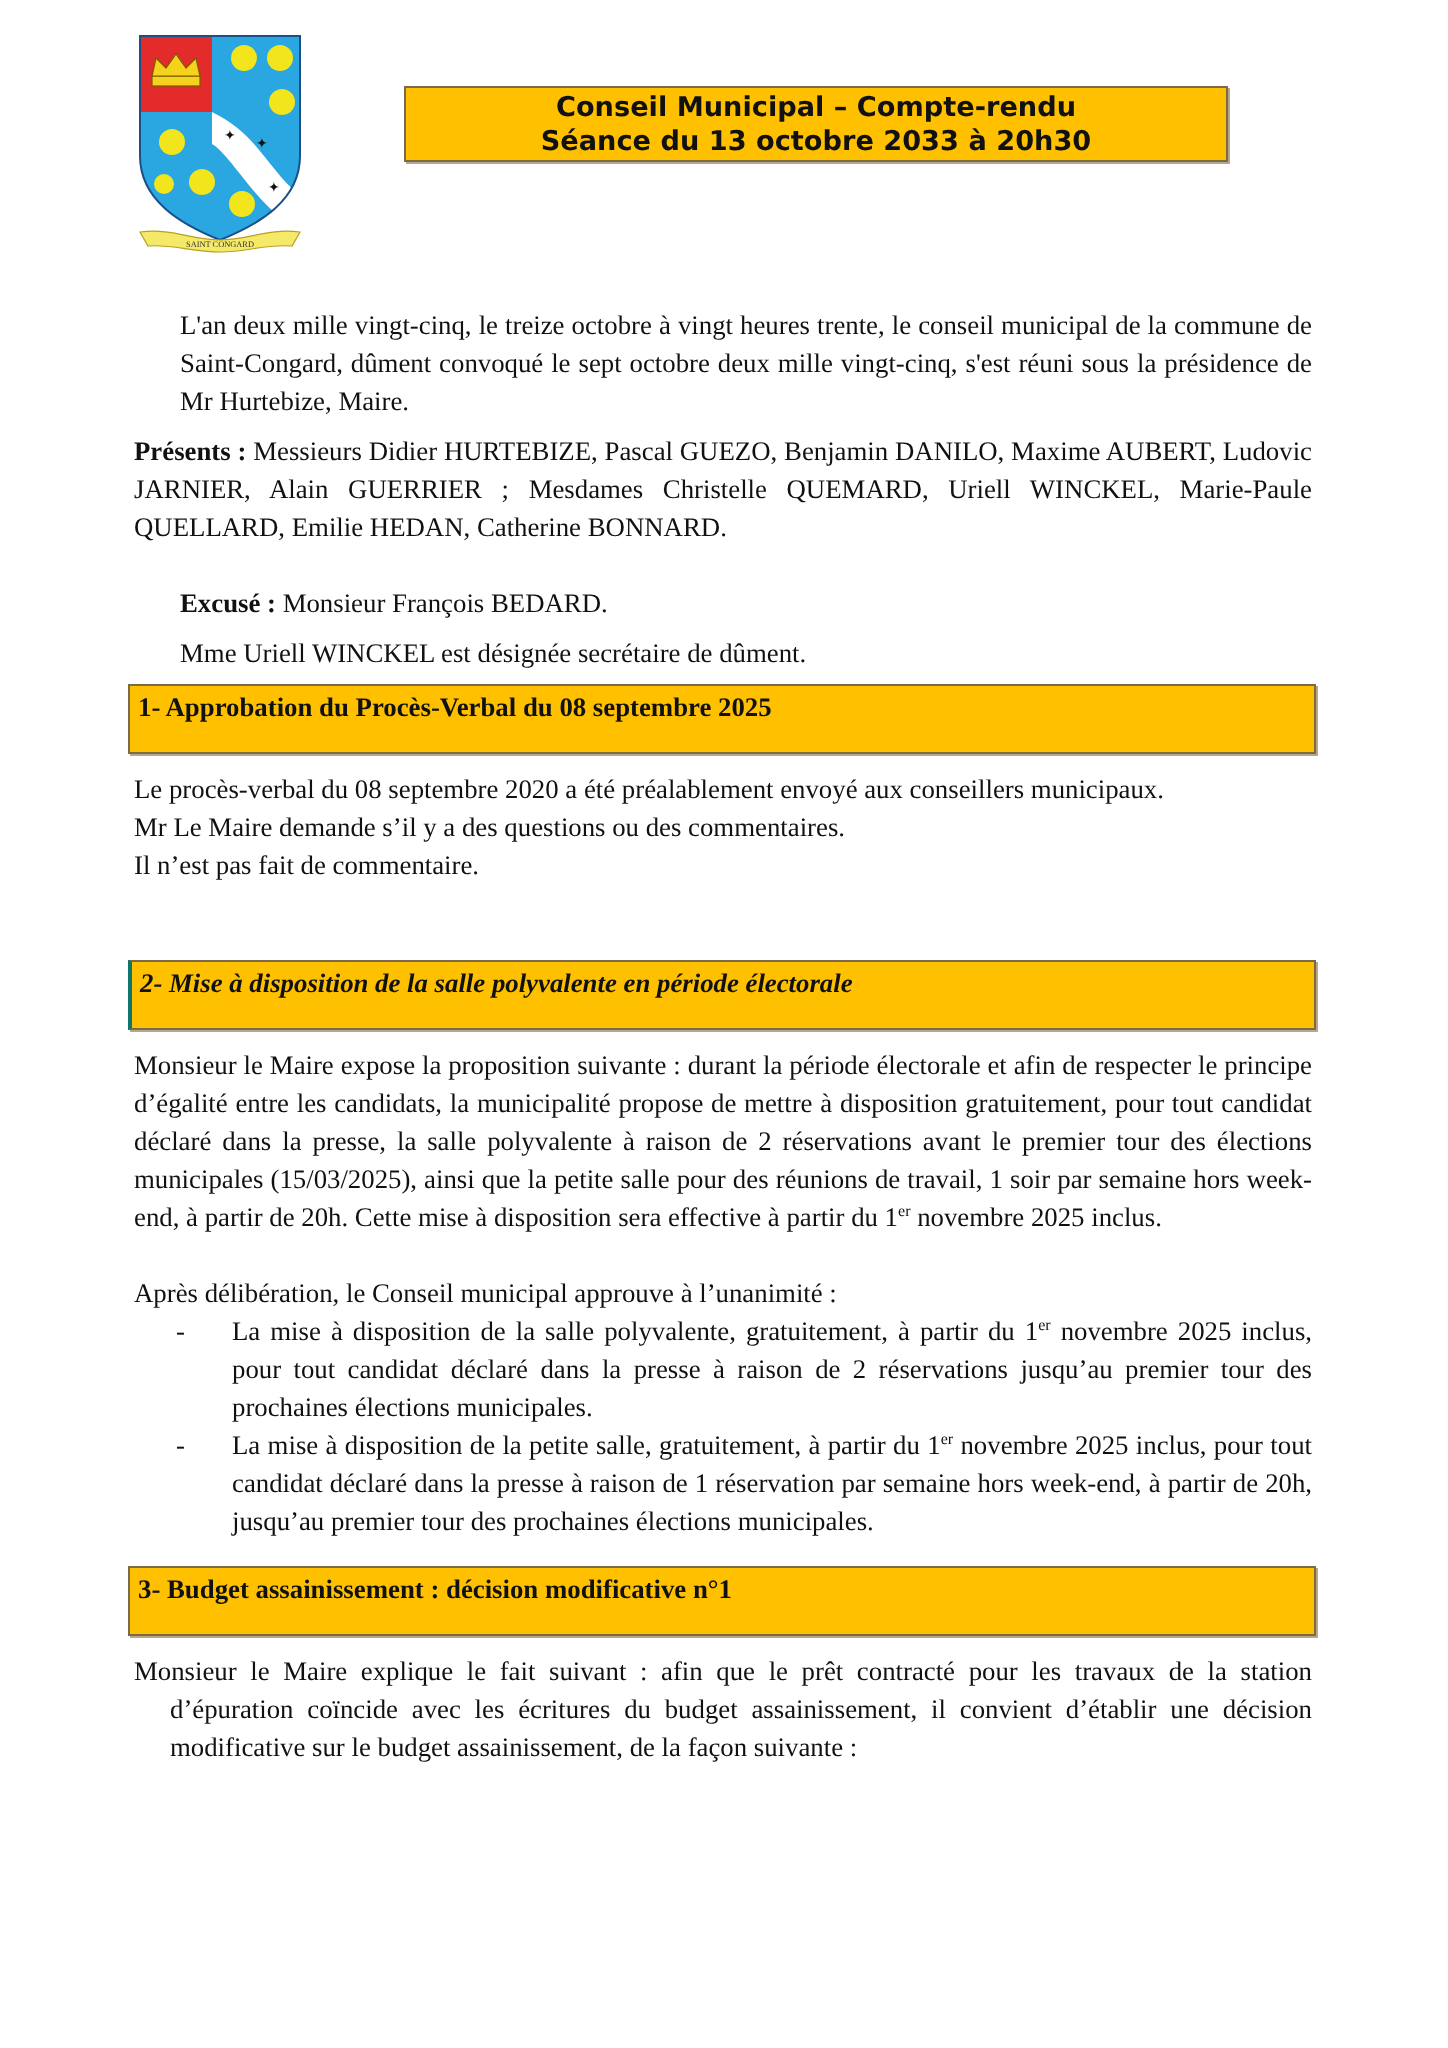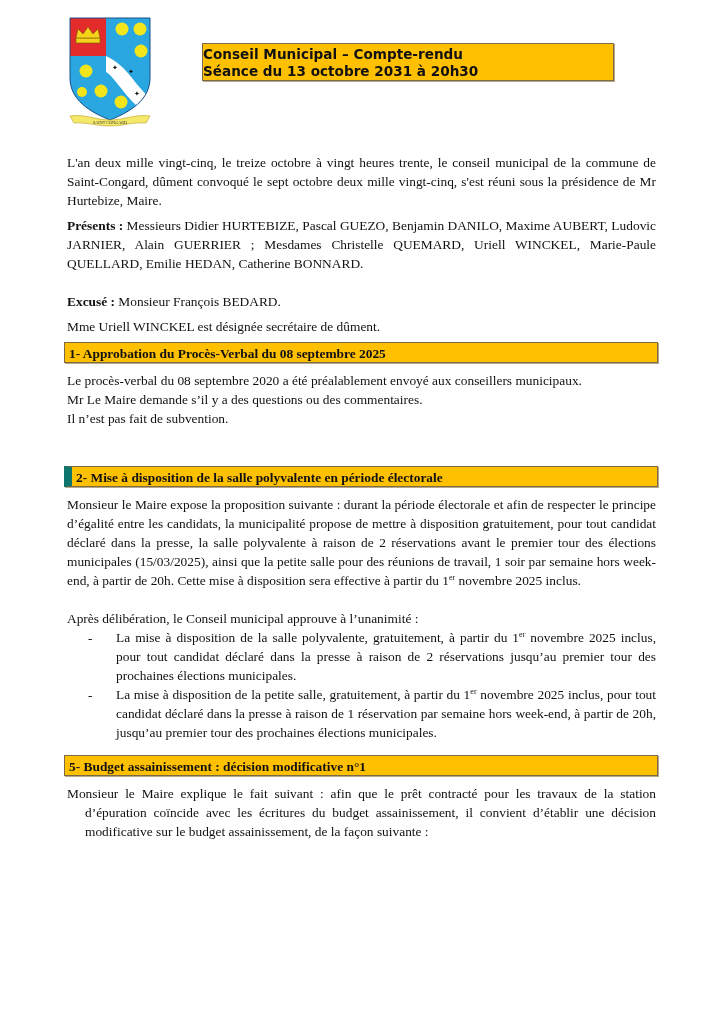--- a/index.html
+++ b/index.html
@@ -5,36 +5,36 @@
     html, body { margin: 0; padding: 0; background: #ffffff; }
     body {
       width: 724px; height: 1024px; position: relative; overflow: hidden;
       font-family: "Liberation Serif", serif; color: #111;
     }
     .crest { position: absolute; left: 66px; top: 16px; width: 88px; height: 112px; }
     .title-box {
       position: absolute; left: 202px; top: 43px; width: 412px; height: 38px;
       background: #ffc000; border: 1px solid #7a6a4a;
       box-shadow: 1px 1px 0 #b8a888;
-      text-align: left; font-family: "DejaVu Sans", sans-serif; font-weight: bold;
+      text-align: center; font-family: "DejaVu Sans", sans-serif; font-weight: bold;
       font-size: 13.6px; line-height: 17px; padding-top: 2px; box-sizing: border-box; color: #111;
     }
     .title-box div { white-space: nowrap; }
     .content { position: absolute; left: 67px; top: 153px; width: 589px; font-size: 13.4px; line-height: 19px; }
     p { margin: 0; text-align: justify; }
-    .mb6 { margin-bottom: 6px; }
+    .mb6 { margin-bottom: 6px; margin-left: 23px; }
     .mb11 { margin-bottom: 0; }
     .gap { height: 19px; }
     .hang { padding-left: 18px; text-indent: -18px; }
     .section-head {
       background: #ffc000; border: 1px solid #7a6a4a; box-shadow: 1px 1px 0 #b8a888;
       font-weight: bold; font-size: 13.4px; line-height: 19px; padding: 1px 4px 0 4px;
-      margin: 0 -2px 8px -3px; height: 21px; box-sizing: border-box;
+      margin: 0 -2px 8px -3px; height: 35px; box-sizing: border-box;
     }
-    .section-head.s2 { border-left: 8px solid #0f766e; }
+    .section-head.s2 { border-left: 2px solid #0f766e; font-style: italic; }
     ul.dash { list-style: none; margin: 0; padding: 0; }
     ul.dash li { position: relative; padding-left: 49px; text-align: justify; }
     ul.dash li .dash-mark { position: absolute; left: 21px; top: 0; }
     sup { font-size: 8px; line-height: 0; vertical-align: 5px; }
   </style>
 </head>
 <body>
 
 <svg class="crest" viewBox="0 0 88 112">
   <defs>
@@ -61,44 +61,44 @@
   <g>
     <rect x="10" y="22" width="24" height="5" fill="#f5d21c" stroke="#7a5a00" stroke-width="0.6"></rect>
     <path d="M10 22 L12 13 L17 18 L22 11 L27 18 L32 13 L34 22 Z" fill="#f5d21c" stroke="#7a5a00" stroke-width="0.6"></path>
   </g>
   <path d="M4 100 C20 98 30 104 44 104 C58 104 68 98 84 100 L80 107 C66 106 58 110 44 110 C30 110 20 106 8 107 Z" fill="#f5e96a" stroke="#b8a020" stroke-width="0.6"></path>
   <text x="44" y="107.5" font-size="4.2" text-anchor="middle" fill="#333" font-family="Liberation Serif, serif">SAINT CONGARD</text>
 </svg>
 
 <div class="title-box">
   <div>Conseil Municipal – Compte-rendu</div>
-  <div>Séance du 13 octobre 2031 à 20h30</div>
+  <div>Séance du 13 octobre 2033 à 20h30</div>
 </div>
 
 <div class="content">
   <p class="mb6">L'an deux mille vingt-cinq, le treize octobre à vingt heures trente, le conseil municipal de la commune de Saint-Congard, dûment convoqué le sept octobre deux mille vingt-cinq, s'est réuni sous la présidence de Mr Hurtebize, Maire.</p>
 
   <p class="mb11"><b>Présents :</b><span> Messieurs Didier HURTEBIZE, Pascal GUEZO, Benjamin DANILO, Maxime AUBERT, Ludovic JARNIER, Alain GUERRIER ; Mesdames Christelle QUEMARD, Uriell WINCKEL, Marie-Paule QUELLARD, Emilie HEDAN, Catherine BONNARD.</span></p>
 
   <div class="gap"></div>
   <p class="mb6"><b>Excusé :</b><span> Monsieur François BEDARD.</span></p>
   <p class="mb6">Mme Uriell WINCKEL est désignée secrétaire de dûment.</p>
 
   <div class="section-head">1- Approbation du Procès-Verbal du 08 septembre 2025</div>
   <p>Le procès-verbal du 08 septembre 2020 a été préalablement envoyé aux conseillers municipaux.</p>
   <p>Mr Le Maire demande s’il y a des questions ou des commentaires.</p>
-  <p>Il n’est pas fait de subvention.</p>
+  <p>Il n’est pas fait de commentaire.</p>
   <div class="gap"></div>
   <div class="gap"></div>
 
   <div class="section-head s2">2- Mise à disposition de la salle polyvalente en période électorale</div>
   <p><span>Monsieur le Maire expose la proposition suivante : durant la période électorale et afin de respecter le principe d’égalité entre les candidats, la municipalité propose de mettre à disposition gratuitement, pour tout candidat déclaré dans la presse, la salle polyvalente à raison de 2 réservations avant le premier tour des élections municipales (15/03/2025), ainsi que la petite salle pour des réunions de travail, 1 soir par semaine hors week-end, à partir de 20h. Cette mise à disposition sera effective à partir du 1</span><sup>er</sup><span> novembre 2025 inclus.</span></p>
   <div class="gap"></div>
   <p>Après délibération, le Conseil municipal approuve à l’unanimité :</p>
   <ul class="dash">
     <li><span class="dash-mark">-</span><span>La mise à disposition de la salle polyvalente, gratuitement, à partir du 1</span><sup>er</sup><span> novembre 2025 inclus, pour tout candidat déclaré dans la presse à raison de 2 réservations jusqu’au premier tour des prochaines élections municipales.</span></li>
     <li><span class="dash-mark">-</span><span>La mise à disposition de la petite salle, gratuitement, à partir du 1</span><sup>er</sup><span> novembre 2025 inclus, pour tout candidat déclaré dans la presse à raison de 1 réservation par semaine hors week-end, à partir de 20h, jusqu’au premier tour des prochaines élections municipales.</span></li>
   </ul>
   <div style="height:13px"></div>
 
-  <div class="section-head">5- Budget assainissement : décision modificative n°1</div>
+  <div class="section-head">3- Budget assainissement : décision modificative n°1</div>
   <p class="hang">Monsieur le Maire explique le fait suivant : afin que le prêt contracté pour les travaux de la station d’épuration coïncide avec les écritures du budget assainissement, il convient d’établir une décision modificative sur le budget assainissement, de la façon suivante :</p>
 </div>
 
 </body></html>

